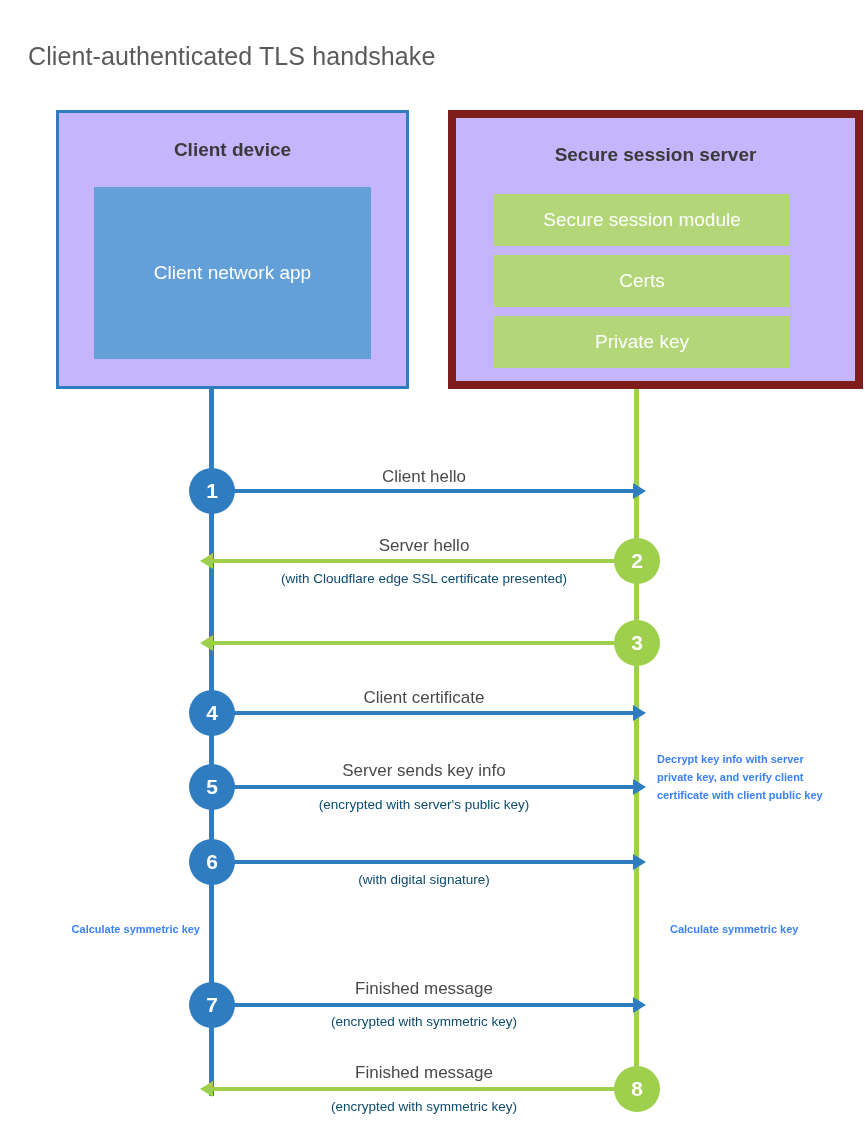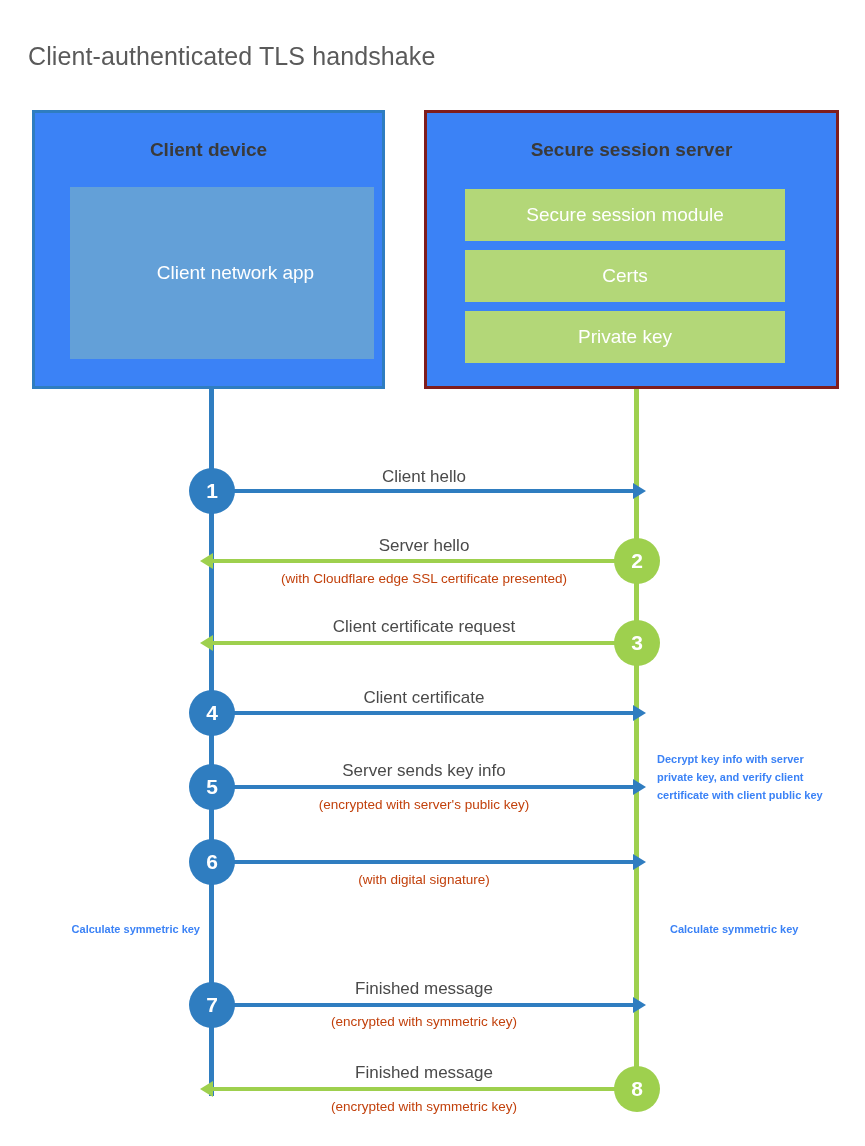--- a/index.html
+++ b/index.html
@@ -28,36 +28,37 @@
     font-weight: 400;
     color: #5a5a5a;
     letter-spacing: 0.1px;
     white-space: nowrap;
     margin-top: 24px;
   }
 
   
   .party-box {
     position: absolute;
-    background: #3b82f6;
+    background: #c4b5fd;
     box-sizing: border-box;
+    margin-left: 24px;
   }
   .party-box.client {
     left: 32px;
     top: 110px;
     width: 353px;
     height: 279px;
     border: 3px solid #2f7dc0;
   }
   .party-box.server {
     left: 424px;
     top: 110px;
     width: 415px;
     height: 279px;
-    border: 3px solid #7f1d1d;
+    border: 8px solid #7f1d1d;
   }
   .party-title {
     position: absolute;
     left: 0;
     right: 0;
     top: 26px;
     text-align: center;
     font-size: 19px;
     font-weight: bold;
     color: #3a3a3a;
@@ -70,29 +71,28 @@
     width: 277px;
     height: 172px;
     background: #63a0d8;
     color: #ffffff;
     font-size: 19px;
     line-height: 26px;
     text-align: center;
     display: flex;
     align-items: center;
     justify-content: center;
-    padding-left: 27px;
   }
   .inner-app span { display: block; padding: 0 10px; }
 
   .server-bars {
     position: absolute;
     left: 38px;
     top: 76px;
-    width: 320px;
+    width: 296px;
   }
   .server-bar {
     height: 52px;
     background: #b3d778;
     color: #ffffff;
     font-size: 19px;
     display: flex;
     align-items: center;
     justify-content: center;
     margin-bottom: 9px;
@@ -163,21 +163,21 @@
     position: absolute;
     text-align: center;
     font-size: 17px;
     color: #4a4a4a;
     white-space: nowrap;
   }
   .msg-sub {
     position: absolute;
     text-align: center;
     font-size: 13.5px;
-    color: #c2410c;
+    color: #0c4a6e;
     white-space: nowrap;
   }
 
   
   .side-note {
     position: absolute;
     font-size: 11px;
     line-height: 18px;
     color: #3b82f6;
     font-weight: bold;
@@ -217,21 +217,20 @@
     </div>
   <div class="step-circle blue" style="left:189px; top:468px;">1</div>
 
   <div class="msg-label" style="left:212px; top:536px; width:424px;">Server hello</div>
   <div class="arrow green to-left" style="left:212px; top:559px; width:422px;">
       <span class="head"></span>
     </div>
   <div class="msg-sub" style="left:212px; top:571px; width:424px;">(with Cloudflare edge SSL certificate presented)</div>
   <div class="step-circle green" style="left:614px; top:538px;">2</div>
 
-  <div class="msg-label" style="left:212px; top:617px; width:424px;">Client certificate request</div>
   <div class="arrow green to-left" style="left:212px; top:641px; width:422px;">
       <span class="head"></span>
     </div>
   <div class="step-circle green" style="left:614px; top:620px;">3</div>
 
   <div class="msg-label" style="left:212px; top:688px; width:424px;">Client certificate</div>
   <div class="arrow blue to-right" style="left:212px; top:711px; width:422px;">
       <span class="head"></span>
     </div>
   <div class="step-circle blue" style="left:189px; top:690px;">4</div>

